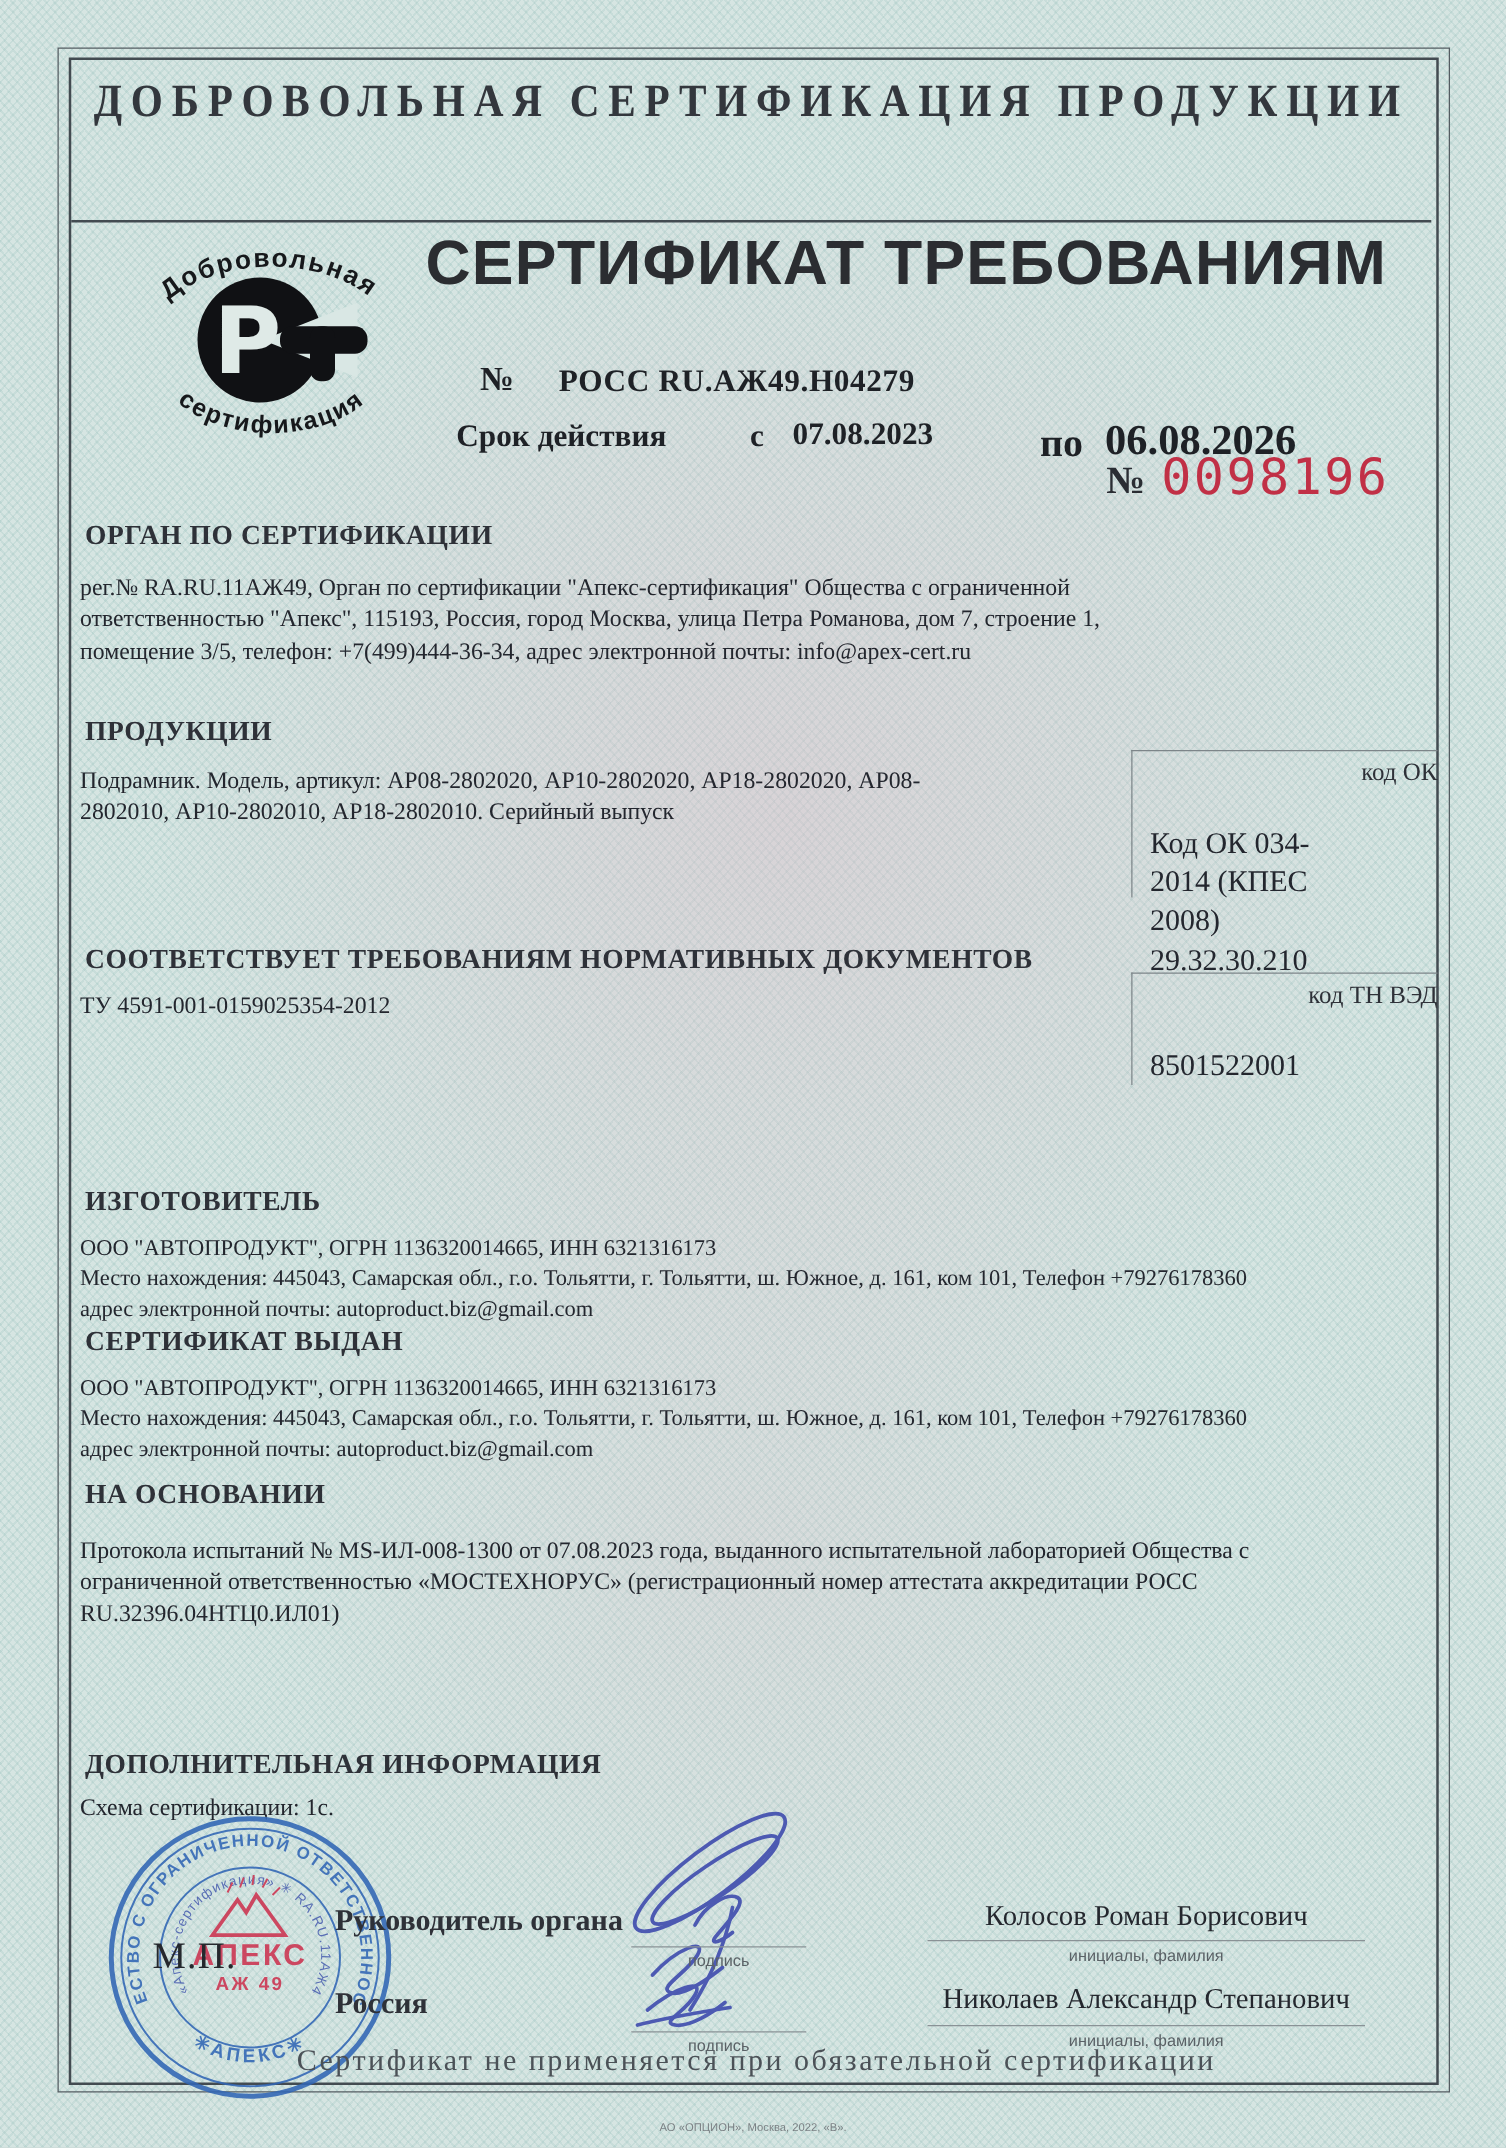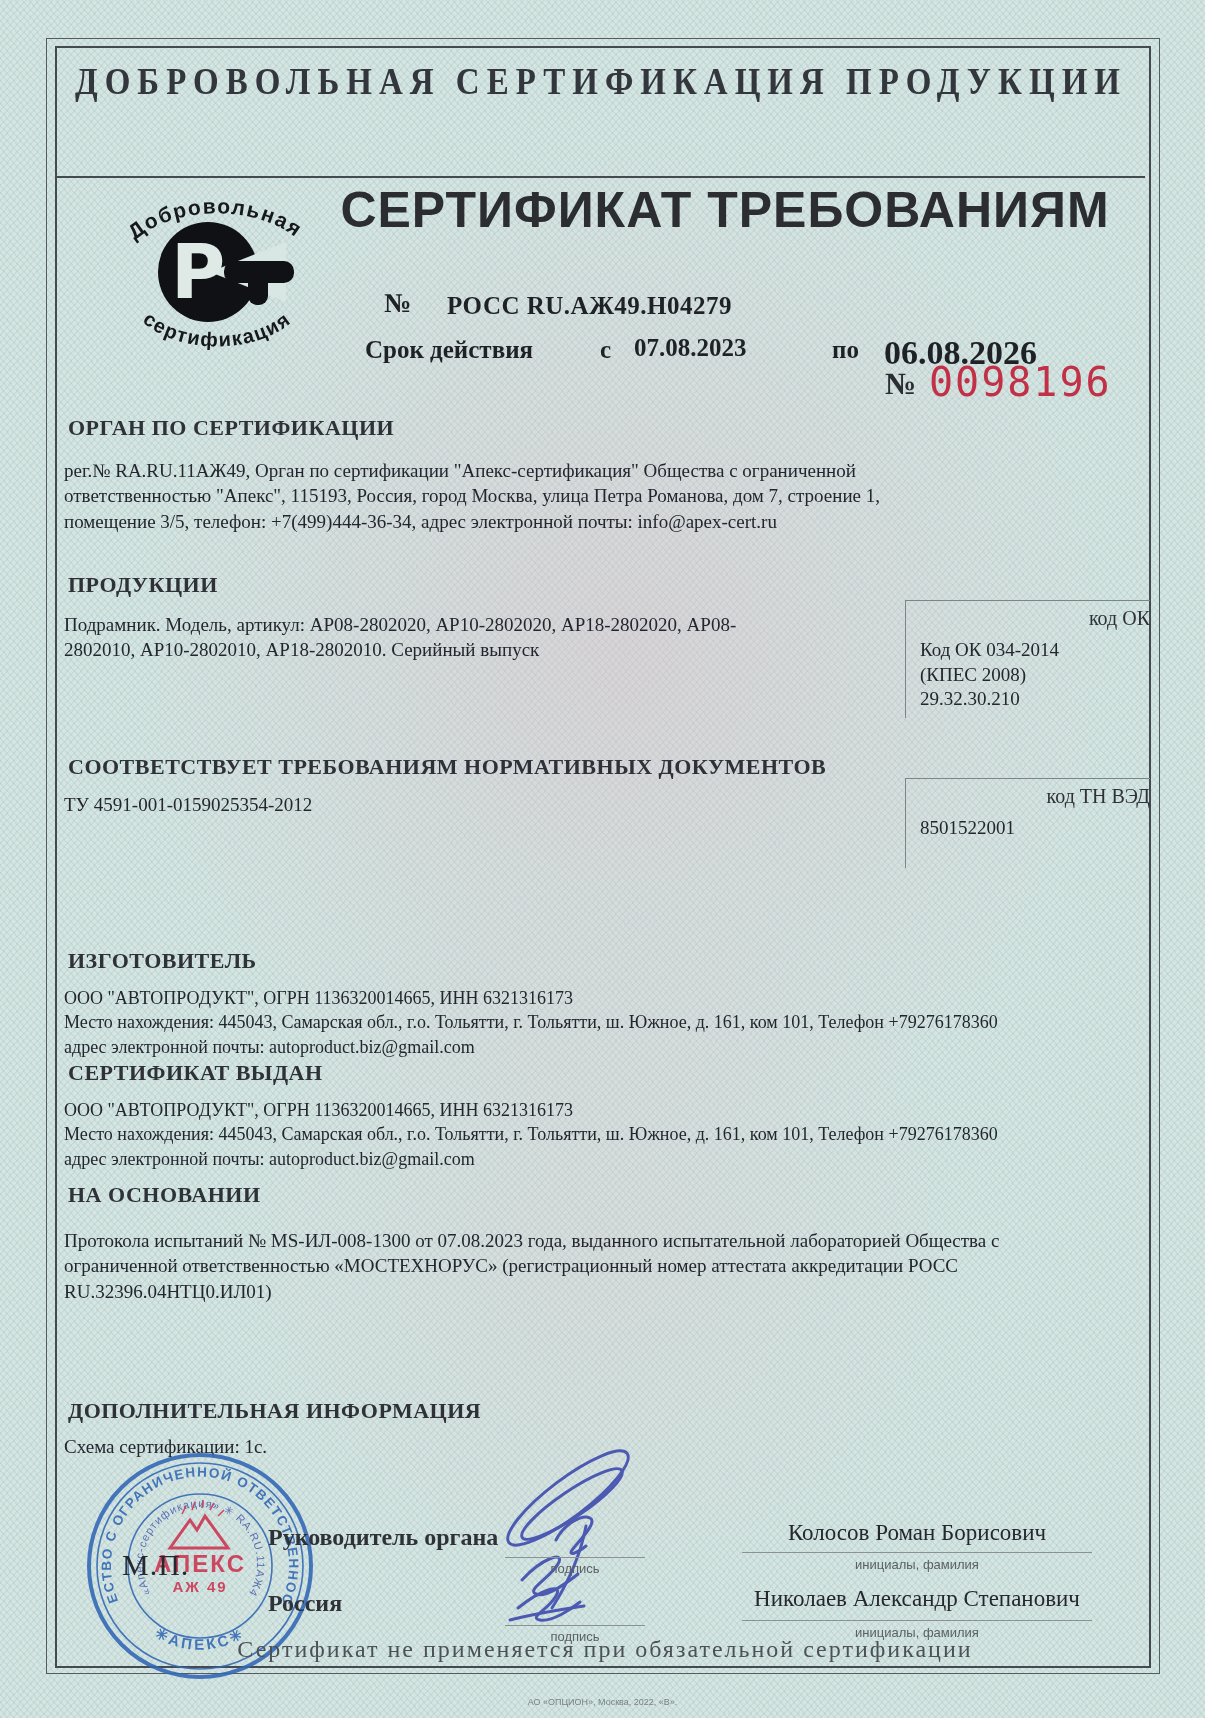--- a/index.html
+++ b/index.html
@@ -20,37 +20,37 @@
   .banner-title{left:57px;top:64px;width:1088px;text-align:center;font-size:33px;font-weight:bold;
     letter-spacing:7px;color:#33373d;transform:scaleY(1.12);}
   .cert-title{left:300px;top:181px;width:850px;text-align:center;
     font-family:"Liberation Sans",sans-serif;font-size:50px;font-weight:bold;color:#2b2d31;letter-spacing:1px;}
   .b-serif{font-weight:bold;color:#1e2126;}
   .num-symbol{left:384px;top:288px;font-size:27px;font-weight:bold;}
   .num-value{left:447px;top:292px;font-size:25px;font-weight:bold;letter-spacing:.5px;}
   .validity-label{left:365px;top:336px;font-size:25px;font-weight:bold;}
   .validity-with{left:600px;top:336px;font-size:25px;font-weight:bold;}
   .valid-from{left:634px;top:334px;font-size:25px;font-weight:bold;}
-  .to-label{left:832px;top:336px;font-size:25px;font-weight:bold;}
+  .to-label{left:832px;top:336px;font-size:32px;font-weight:bold;}
   .valid-to{left:884px;top:334px;font-size:34px;font-weight:bold;}
   .serial-symbol{left:885px;top:366px;font-size:31px;font-weight:bold;color:#2a2d33;}
   .serial-number{left:929px;top:359px;font-family:"DejaVu Sans Mono",monospace;font-size:40px;
     color:#c13046;letter-spacing:2px;}
   .sec-heading{font-size:22px;font-weight:bold;color:#2e3138;letter-spacing:.5px;}
   .sec-text{font-size:19px;line-height:1.34;color:#23262e;}
   .h-org{left:68px;top:415px;}
   .t-org{left:64px;top:458px;width:884px;}
   .h-prod{left:68px;top:572px;}
   .t-prod{left:64px;top:612px;width:700px;}
   .code-box{left:905px;width:245px;border-top:1.5px solid #7d8589;border-left:1.5px solid #7d8589;
     padding:6px 0 10px 14px;box-sizing:border-box;}
   .box-ok{top:600px;height:118px;}
   .box-tnved{top:778px;height:90px;}
   .code-label{font-size:20px;color:#2e3138;text-align:right;}
-  .code-value{font-size:19px;line-height:1.3;margin-top:8px;color:#23262e;width:170px;}
+  .code-value{font-size:24px;line-height:1.3;margin-top:30px;color:#23262e;width:170px;}
   .h-comp{left:68px;top:754px;}
   .t-comp{left:64px;top:792px;width:800px;}
   .h-made{left:68px;top:948px;}
   .lines{left:64px;width:1085px;font-size:18px;line-height:1.36;color:#23262e;white-space:nowrap;}
   .t-made{top:986px;}
   .h-issued{left:68px;top:1060px;}
   .t-issued{top:1098px;}
   .h-basis{left:68px;top:1182px;}
   .t-basis{left:64px;top:1228px;width:960px;}
   .h-add{left:68px;top:1398px;}

